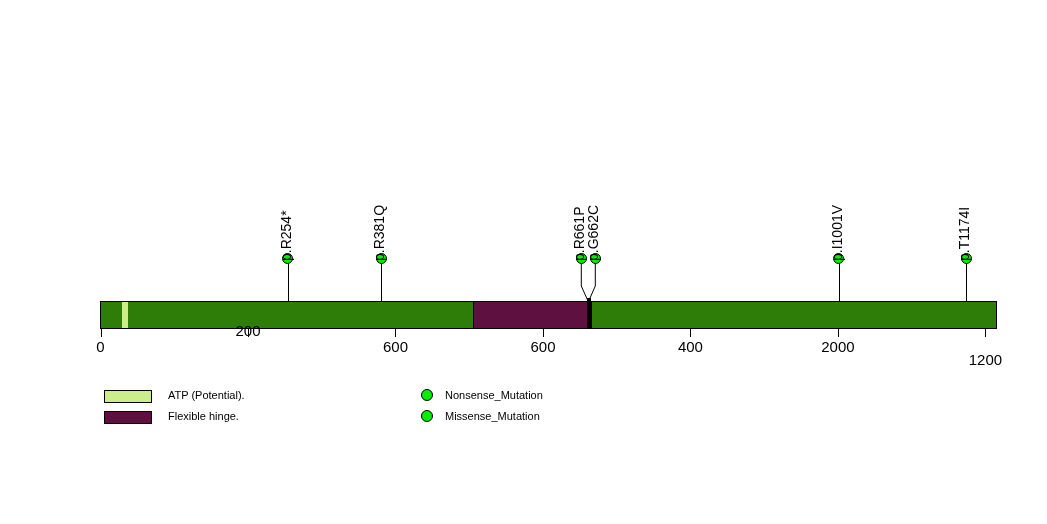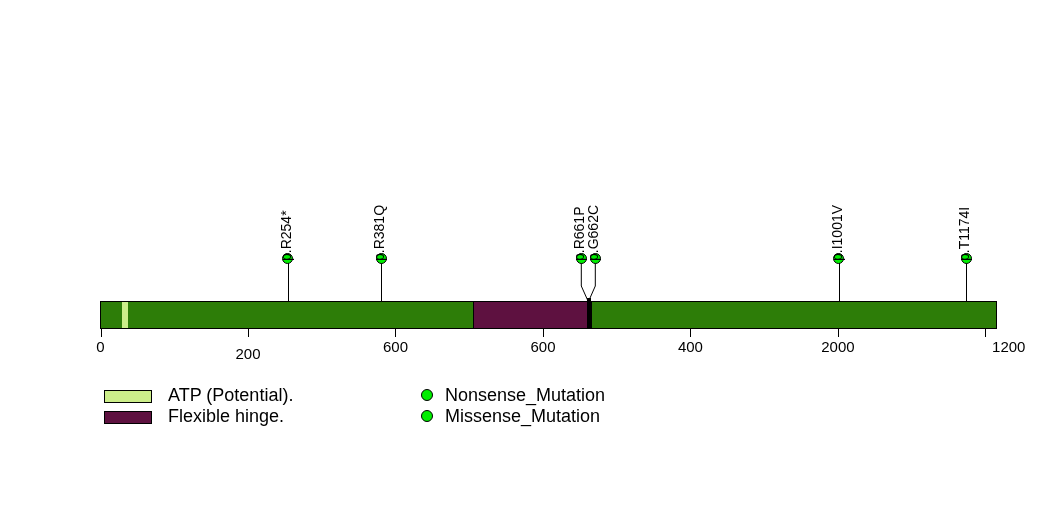--- a/index.html
+++ b/index.html
@@ -80,21 +80,21 @@
   .legend-dot {
     position: absolute;
     width: 12px;
     height: 12px;
     border-radius: 50%;
     border: 1px solid #000000;
     box-sizing: border-box;
   }
   .legend-label {
     position: absolute;
-    font-size: 18px;
+    font-size: 11px;
     line-height: 15px;
     white-space: nowrap;
     color: #000000;
   }
   svg.connector-layer {
     position: absolute;
     left: 0;
     top: 0;
     width: 1047px;
     height: 524px;
@@ -109,31 +109,31 @@
       <path d="M 581.3 262.5 L 581.3 286 L 588.0 301" stroke="#000000" stroke-width="1" fill="none"></path>
       <path d="M 595.3 262.5 L 595.3 286 L 588.7 301" stroke="#000000" stroke-width="1" fill="none"></path>
     </svg>
   <div id="plot-layer">
       <div class="protein-bar" style="left: 100px; top: 301px; width: 897px; height: 28px; background: rgb(45, 125, 8);"></div>
       <div class="domain-region" title="ATP (Potential)." style="left: 121.886px; top: 302px; width: 5.89959px; height: 26px; background: rgb(204, 238, 138);"></div>
       <div class="domain-region" title="Flexible hinge." style="left: 472.912px; top: 302px; width: 118.729px; height: 26px; background: rgb(94, 17, 64); border-left: 1px solid rgb(0, 0, 0); border-right: 1px solid rgb(0, 0, 0);"></div>
       <div class="axis-tick" style="left: 101px; top: 329px; height: 8px;"></div>
       <div class="axis-tick-label" style="left: 60.5px; top: 339px; width: 80px;">0</div>
       <div class="axis-tick" style="left: 248px; top: 329px; height: 8px;"></div>
-      <div class="axis-tick-label" style="left: 207.99px; top: 346px; width: 80px;">200</div>
+      <div class="axis-tick-label" style="left: 207.99px; top: 323px; width: 80px;">200</div>
       <div class="axis-tick" style="left: 395px; top: 329px; height: 8px;"></div>
       <div class="axis-tick-label" style="left: 355.479px; top: 339px; width: 80px;">600</div>
       <div class="axis-tick" style="left: 543px; top: 329px; height: 8px;"></div>
       <div class="axis-tick-label" style="left: 502.969px; top: 339px; width: 80px;">600</div>
       <div class="axis-tick" style="left: 690px; top: 329px; height: 8px;"></div>
       <div class="axis-tick-label" style="left: 650.459px; top: 339px; width: 80px;">400</div>
       <div class="axis-tick" style="left: 838px; top: 329px; height: 8px;"></div>
       <div class="axis-tick-label" style="left: 797.949px; top: 339px; width: 80px;">2000</div>
       <div class="axis-tick" style="left: 985px; top: 329px; height: 8px;"></div>
-      <div class="axis-tick-label" style="left: 945.438px; top: 339px; width: 80px; text-align: right;">1200</div>
+      <div class="axis-tick-label" style="left: 945.438px; top: 352px; width: 80px;">1200</div>
       <div class="lollipop-stem" style="left: 288px; top: 262.5px; height: 38.5px;"></div>
       <div class="lollipop-head" title="p.R254* (Nonsense_Mutation)" style="left: 282.312px; top: 252.5px; background: rgb(0, 238, 0);"></div>
       <div class="lollipop-label" style="left: 292.812px; top: 246.5px;">p.R254*</div>
       <div class="lollipop-stem" style="left: 381px; top: 262.5px; height: 38.5px;"></div>
       <div class="lollipop-head" title="p.R381Q (Missense_Mutation)" style="left: 375.968px; top: 252.5px; background: rgb(0, 238, 0);"></div>
       <div class="lollipop-label" style="left: 386.468px; top: 246.5px;">p.R381Q</div>
       <div class="lollipop-stem" style="left: 587px; top: 298px; width: 3px; height: 31px;"></div>
       <div class="lollipop-head" title="p.R661P (Missense_Mutation)" style="left: 575.822px; top: 252.5px; background: rgb(0, 238, 0);"></div>
       <div class="lollipop-label" style="left: 586.322px; top: 246.5px;">p.R661P</div>
       <div class="lollipop-stem" style="left: 588px; top: 298px; width: 3px; height: 31px;"></div>

